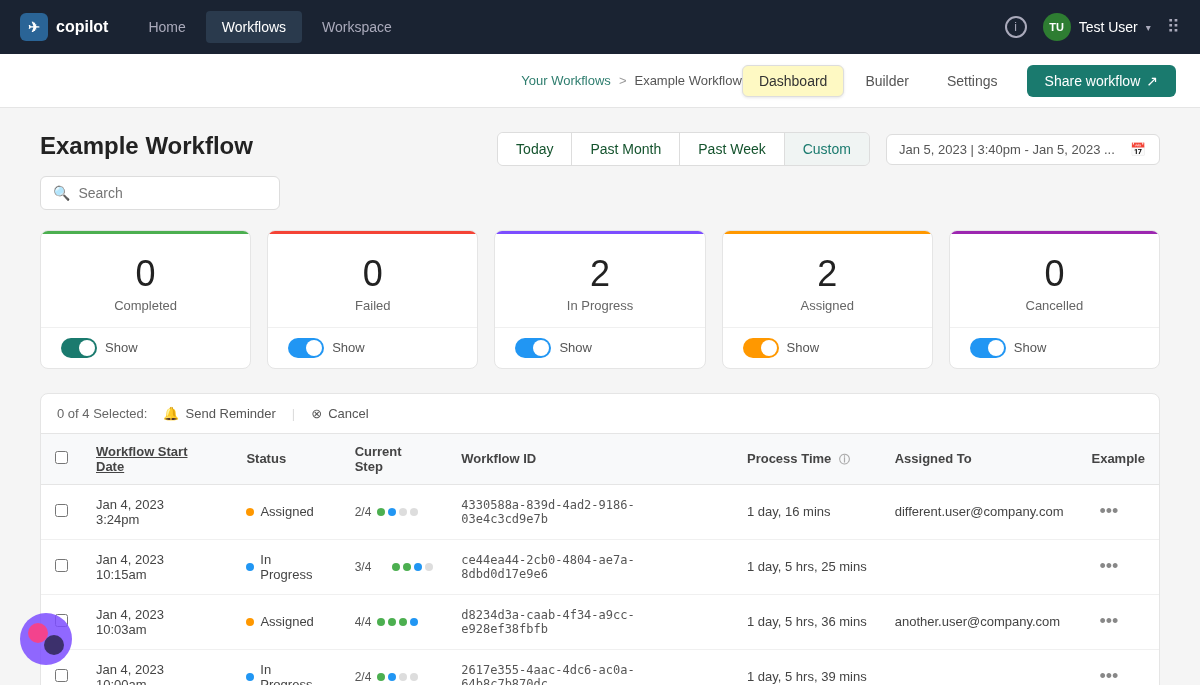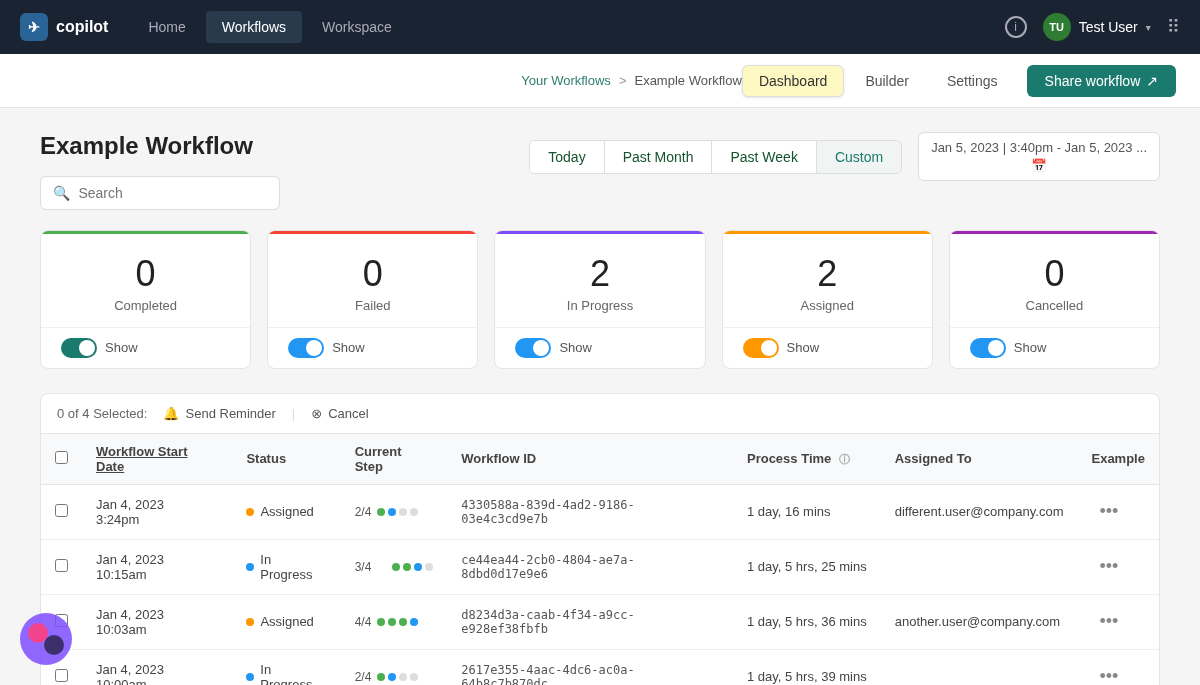--- a/index.html
+++ b/index.html
@@ -192,30 +192,29 @@
     }
     .filter-tab:last-child { border-right: none; }
     .filter-tab.active {
       background: #f0f4f3;
       color: #1a7a6e;
       font-weight: 500;
     }
     .date-range {
       display: flex;
       align-items: center;
-      gap: 3px;
+      gap: 16px;
       border: 1px solid #ddd;
       border-radius: 6px;
       padding: 7px 12px;
       background: white;
       margin-left: 8px;
       font-size: 13px;
       color: #555;
       cursor: pointer;
-      flex-direction: column;
     }
     .filter-row {
       display: flex;
       align-items: center;
       gap: 8px;
     }
 
     .search-box {
       display: flex;
       align-items: center;

